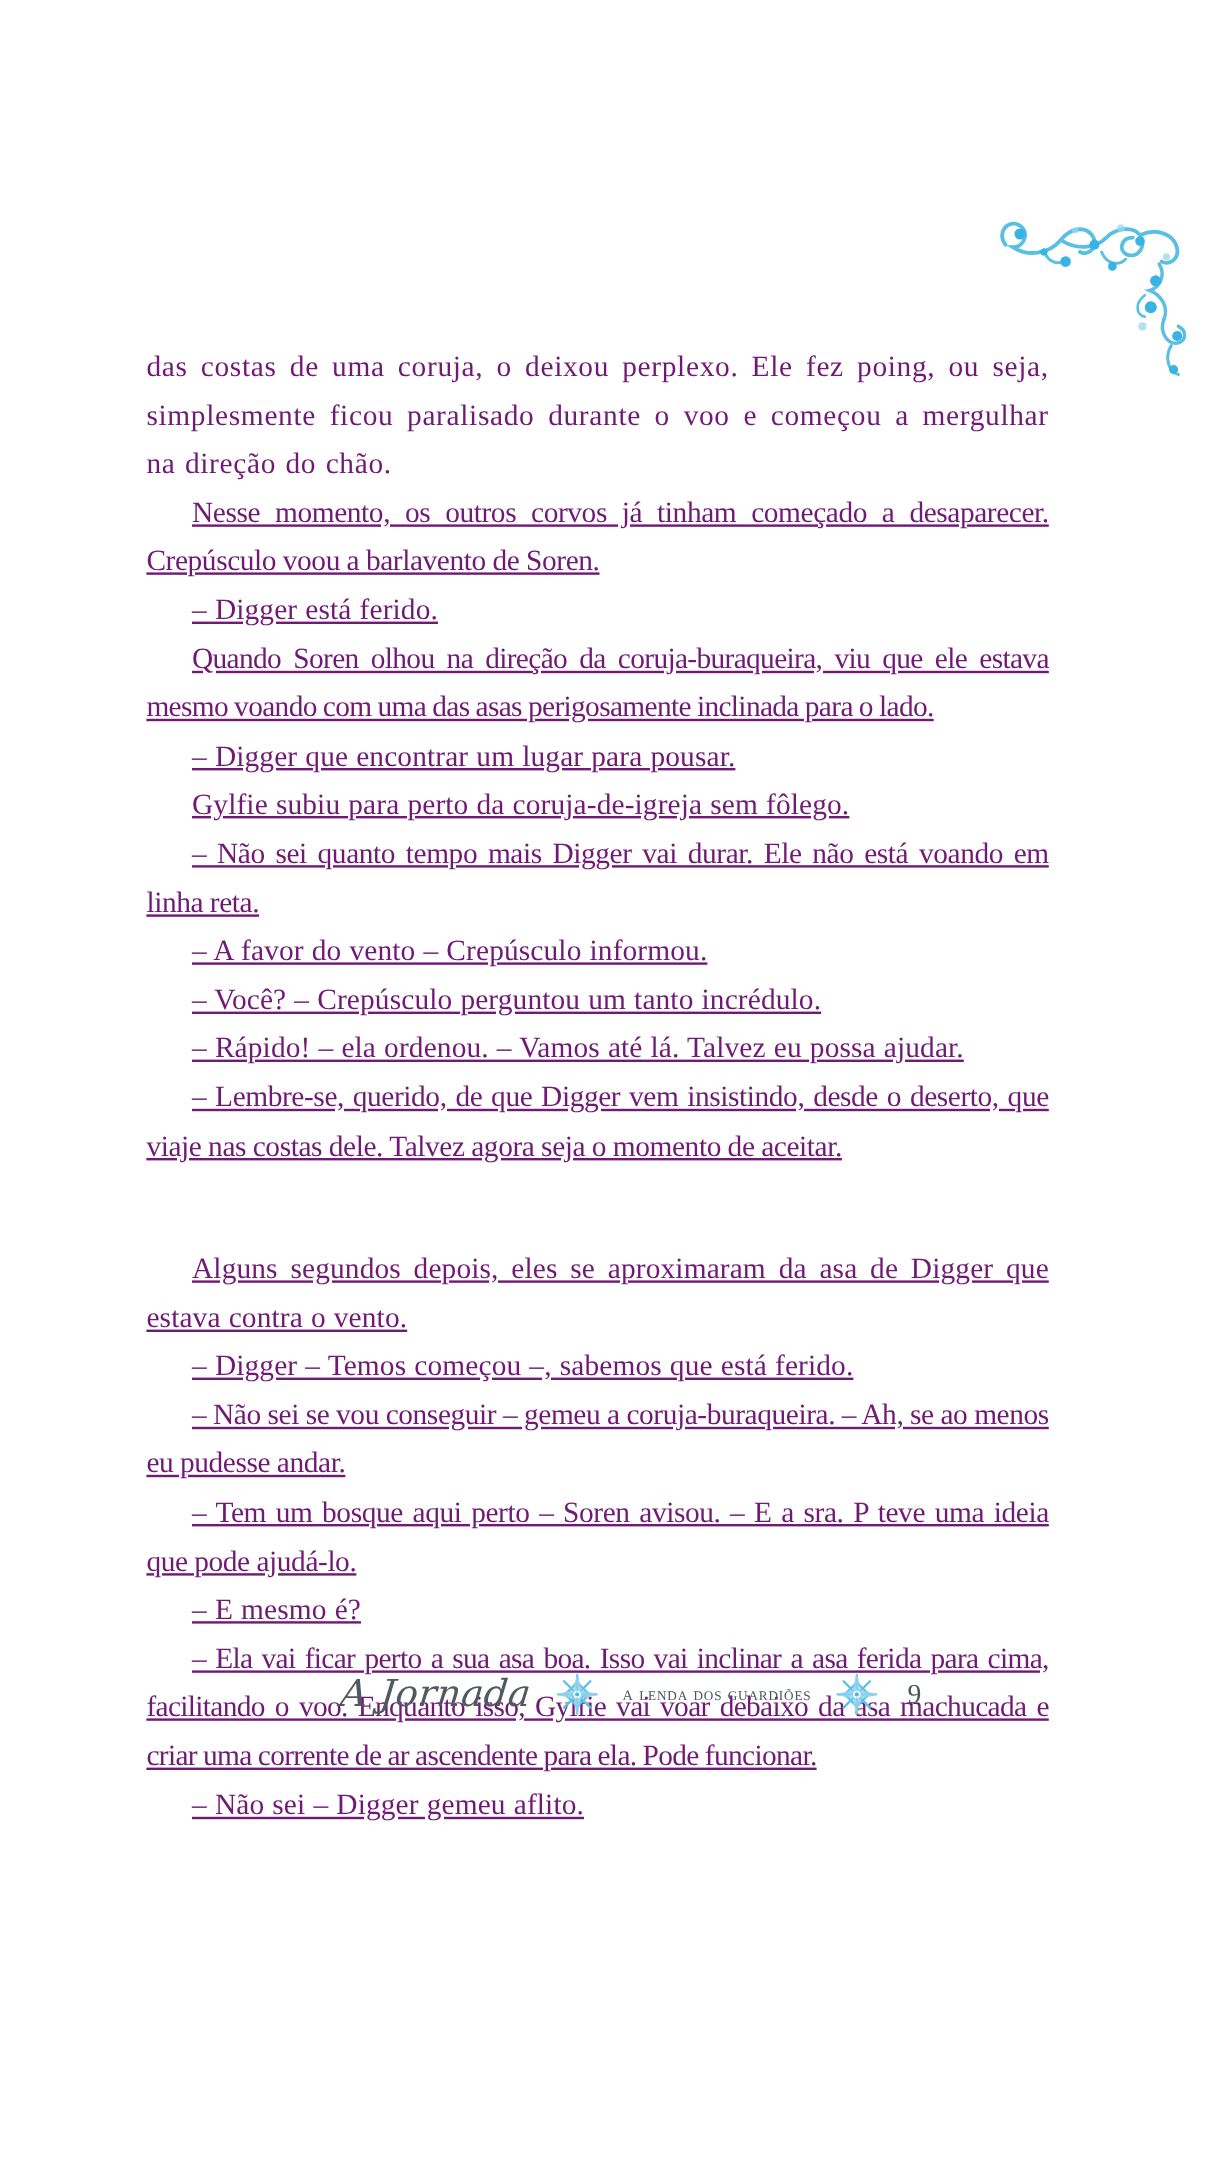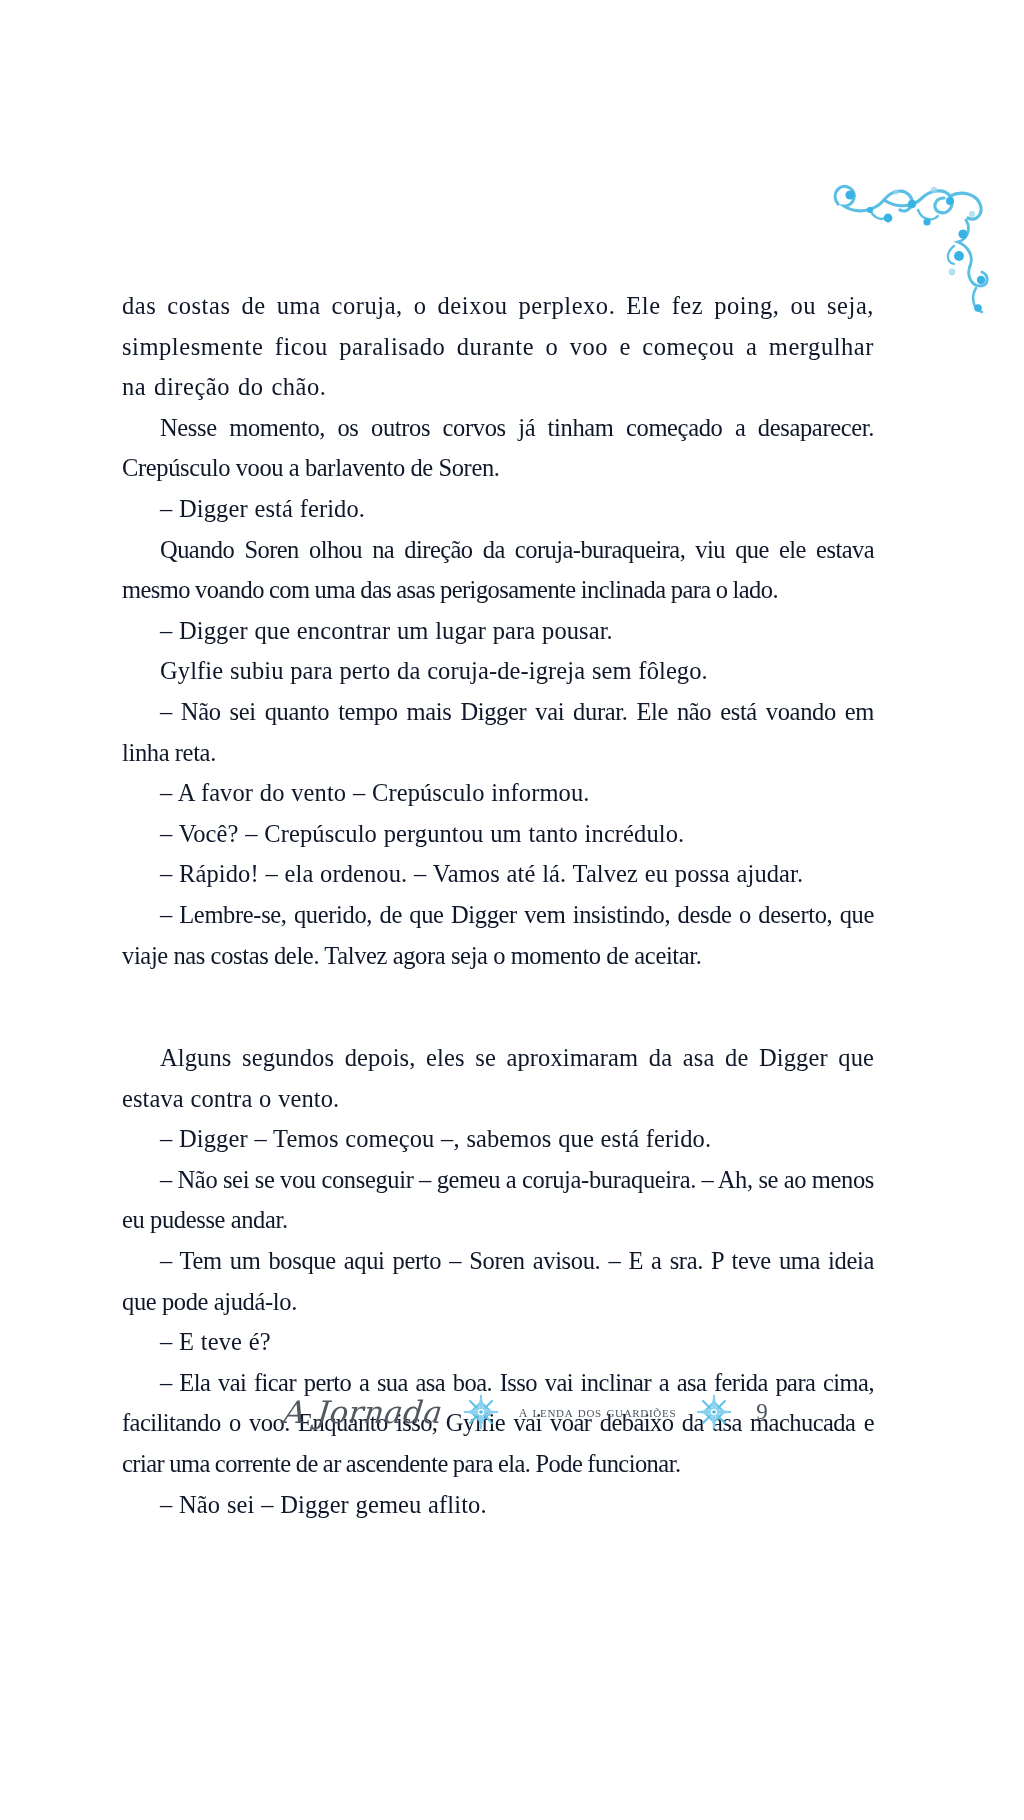--- a/index.html
+++ b/index.html
@@ -43,30 +43,30 @@
     top: 286px;
     width: 752px;
   }
 
   .para {
     margin: 0;
     text-align: justify;
     text-justify: inter-word;
     font-size: 24.5px;
     line-height: 40.6px;
-    color: #0f172a;
+    color: #701a75;
     letter-spacing: 0.1px;
     word-spacing: 0.5px;
   }
   .para + .para { margin-top: 0; }
 
   
   .para.flush  { text-indent: 0; letter-spacing: 0.55px; word-spacing: 1.2px; }
   
-  .para.indent { text-indent: 38px; }
+  .para.indent { text-indent: 38px; text-decoration: underline; }
   
   .para.tight  { letter-spacing: -0.35px; word-spacing: -0.2px; }
   .para.tighter{ letter-spacing: -0.55px; word-spacing: -0.5px; }
 
   
   .para.section-gap { margin-top: 62px; }
 
   
   .footer {
     position: absolute;
@@ -164,21 +164,21 @@
     <p class="para indent tight">– Não sei quanto tempo mais Digger vai durar. Ele não está voando em linha reta.</p>
     <p class="para indent">– A favor do vento – Crepúsculo informou.</p>
     <p class="para indent">– Você? – Crepúsculo perguntou um tanto incrédulo.</p>
     <p class="para indent">– Rápido! – ela ordenou. – Vamos até lá. Talvez eu possa ajudar.</p>
     <p class="para indent tight">– Lembre-se, querido, de que Digger vem insistindo, desde o deserto, que viaje nas costas dele. Talvez agora seja o momento de aceitar.</p>
 
     <p class="para indent section-gap">Alguns segundos depois, eles se aproximaram da asa de Digger que estava contra o vento.</p>
     <p class="para indent">– Digger – Temos começou –, sabemos que está ferido.</p>
     <p class="para indent tight">– Não sei se vou conseguir – gemeu a coruja-buraqueira. – Ah, se ao menos eu pudesse andar.</p>
     <p class="para indent tight">– Tem um bosque aqui perto – Soren avisou. – E a sra. P teve uma ideia que pode ajudá-lo.</p>
-    <p class="para indent">– E teve é?</p>
+    <p class="para indent">– E mesmo é?</p>
     <p class="para indent tighter">– Ela vai ficar perto a sua asa boa. Isso vai inclinar a asa ferida para cima, facilitando o voo. Enquanto isso, Gylfie vai voar debaixo da asa machucada e criar uma corrente de ar ascendente para ela. Pode funcionar.</p>
     <p class="para indent">– Não sei – Digger gemeu aflito.</p>
 
   </div>
 
   <div class="footer">
 
     <span class="footer-spacer-left"></span>
 
     <span class="footer-title">A Jornada</span>

